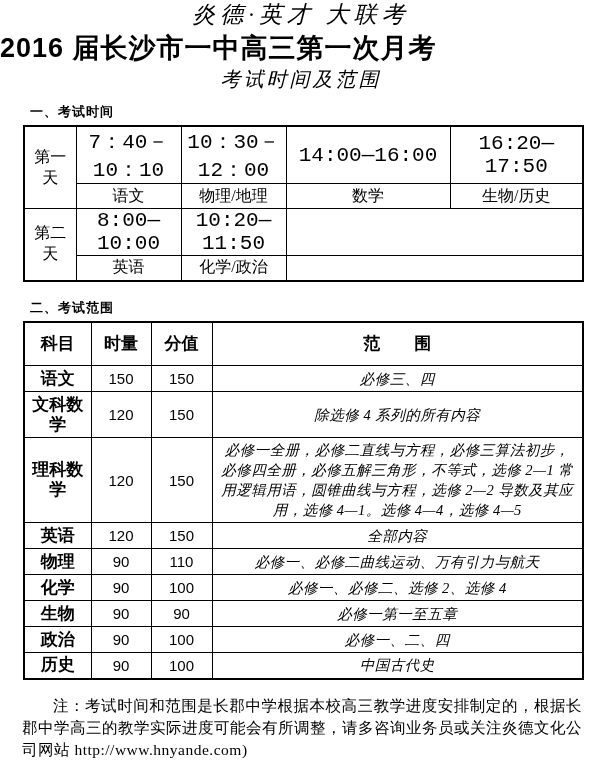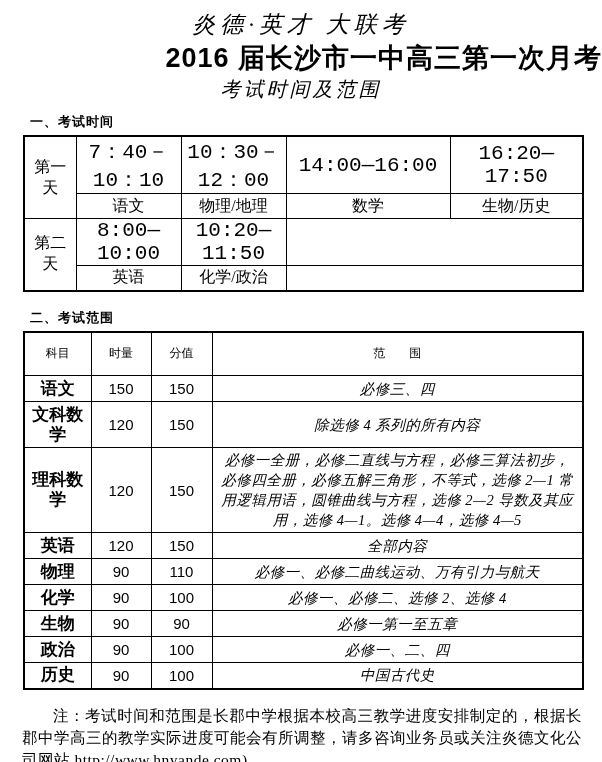--- a/index.html
+++ b/index.html
@@ -9,31 +9,31 @@
     color: #000000;
   }
   .page {
     position: relative;
     width: 602px;
     height: 762px;
     background: #ffffff;
     font-family: "Liberation Serif", serif;
     overflow: hidden;
     box-sizing: border-box;
-    padding-top: 10px;
+    padding-top: 0;
   }
   .brand {
     text-align: center;
     font-style: italic;
     font-size: 23px;
     letter-spacing: 5px;
     line-height: 30px;
   }
   .doc-title {
-    text-align: right;
+    text-align: left;
     font-family: "Liberation Sans", sans-serif;
     font-weight: bold;
     font-size: 27px;
     line-height: 36px;
     letter-spacing: 1px;
   }
   .doc-subtitle {
     text-align: center;
     font-style: italic;
     font-size: 20px;
@@ -66,22 +66,22 @@
     overflow: hidden;
     box-sizing: border-box;
   }
   
   table.schedule td { height: 25px; }
   table.schedule td.time-cell { font-family: "Liberation Mono", monospace; font-size: 21px; letter-spacing: 0px; }
   table.schedule td.empty-cell { border-left: 1px solid #000; }
   
   table.scope th {
     font-family: "Liberation Sans", sans-serif;
-    font-weight: normal;
-    font-size: 12px;
+    font-weight: bold;
+    font-size: 17px;
     height: 44px;
   }
   table.scope td.subject-cell {
     font-family: "Liberation Sans", sans-serif;
     font-weight: bold;
     font-size: 17px;
     line-height: 20px;
     padding: 0 3px;
   }
   table.scope td.num-cell {

